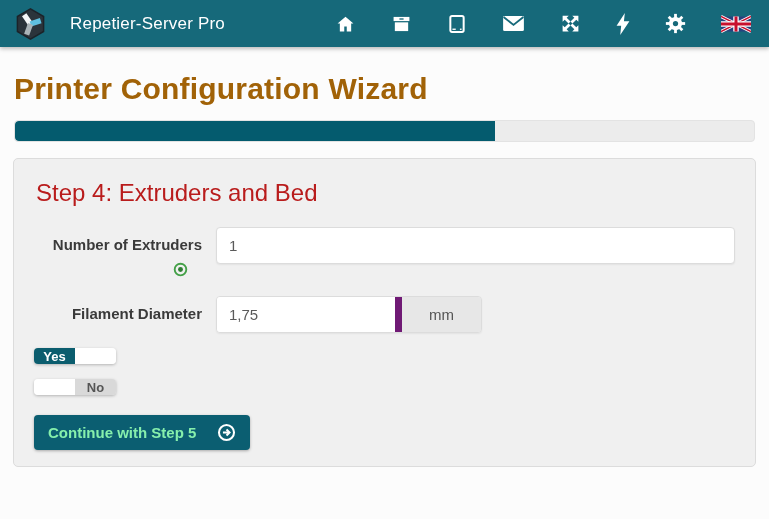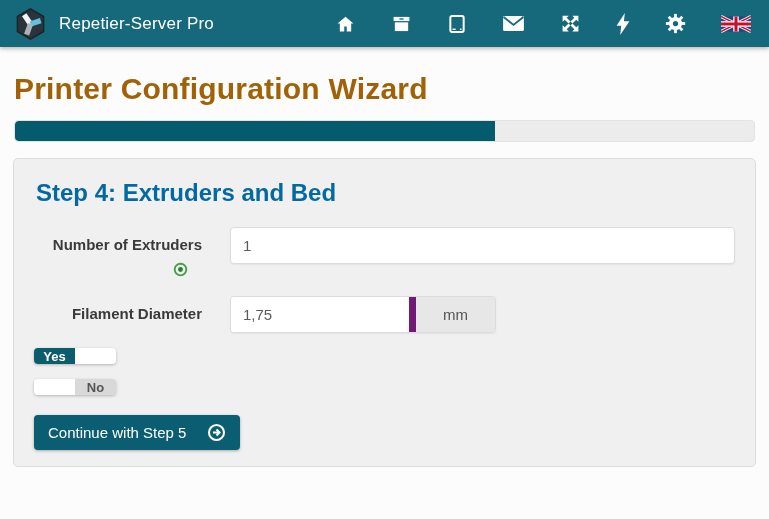--- a/index.html
+++ b/index.html
@@ -15,21 +15,21 @@
   .navbar {
     height: 47px;
     background: #16697a;
     display: flex;
     align-items: center;
     padding: 0 14px;
     box-shadow: 0 2px 4px rgba(0,0,0,.25);
     position: relative;
     z-index: 5;
   }
-  .brand { display: flex; align-items: center; gap: 12px; }
+  .brand { display: flex; align-items: center; gap: 23px; }
   .brand-title { color: #ffffff; font-size: 17px; font-weight: 400; letter-spacing: .2px; }
   .nav-icons {
     margin-left: auto;
     display: flex;
     align-items: center;
     gap: 35px;
     padding-right: 4px;
   }
   .nav-icon { display: flex; align-items: center; justify-content: center; cursor: pointer; }
   .nav-icon svg { display: block; }
@@ -61,30 +61,30 @@
   
   .card {
     margin: 16px 13px 0 13px;
     background: #f0f0f0;
     border: 1px solid #dcdcdc;
     border-radius: 5px;
     padding: 18px 20px 16px 20px;
   }
   .step-title {
     font-size: 24px;
-    font-weight: 700;
-    color: #0369a1;
+    font-weight: 400;
+    color: #b91c1c;
     margin: 2px 0 20px 2px;
   }
 
   
   .form-row {
     display: grid;
     grid-template-columns: 168px 1fr;
-    column-gap: 28px;
+    column-gap: 14px;
     margin-bottom: 15px;
   }
   .label-cell { text-align: right; }
   .field-label {
     display: block;
     font-size: 15px;
     font-weight: 700;
     color: #3a3a3a;
     line-height: 20px;
     padding-top: 8px;
@@ -165,22 +165,22 @@
   .btn {
     display: inline-flex;
     align-items: center;
     gap: 21px;
     border: none;
     border-radius: 4px;
     padding: 0 14px;
     height: 35px;
     font-family: "Liberation Sans", sans-serif;
     font-size: 15px;
-    font-weight: 400;
-    color: #ffffff;
+    font-weight: 700;
+    color: #86efac;
     cursor: pointer;
     box-shadow: 0 1px 3px rgba(0,0,0,.3);
   }
   .btn-primary { background: #0b5e71; }
   .btn-danger  { background: #c5322d; }
   .btn svg { display: block; }
 </style>
 </head>
 <body>
 

